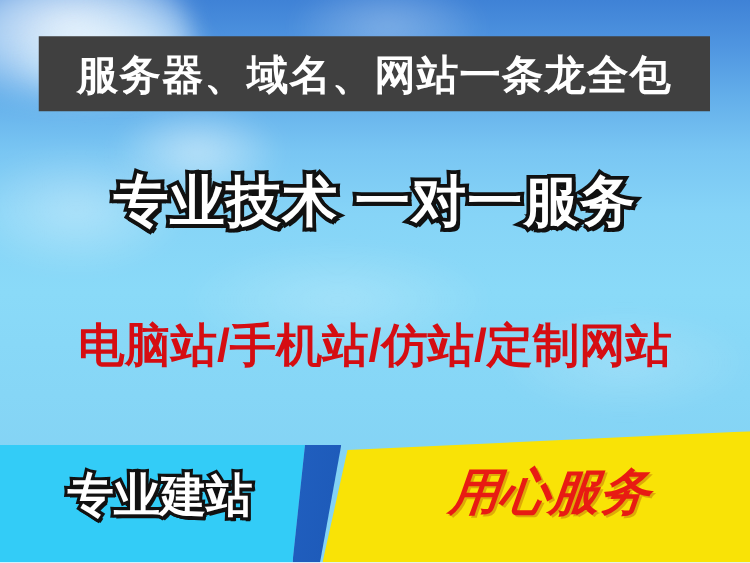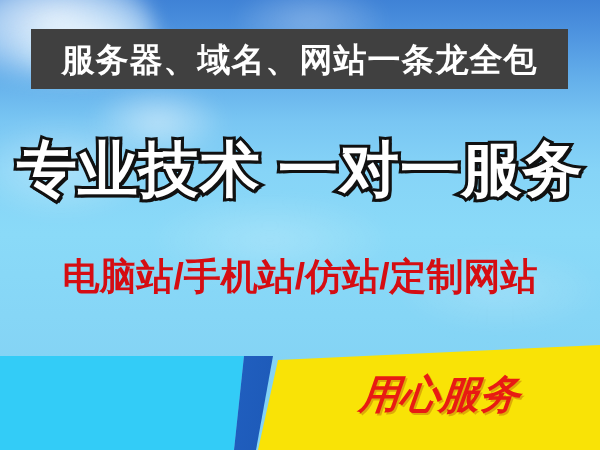--- a/index.html
+++ b/index.html
@@ -98,21 +98,21 @@
   
   .line2 {
     position: absolute;
     left: 0;
     top: 140px;
     width: 600px;
     text-align: center;
   }
   .line2-text {
     display: inline-block;
-    font-size: 60px;
+    font-size: 44px;
     font-weight: bold;
     line-height: 1;
     letter-spacing: 1px;
     color: #ffffff;
     white-space: nowrap;
     -webkit-text-stroke: 6px #111111;
     paint-order: stroke fill;
     text-shadow:
       3px 3px 0 #111111,
       -1px 3px 0 #111111,
@@ -230,19 +230,22 @@
 
   <div class="line3">
     <span class="line3-text">电脑站/手机站/仿站/定制网站</span>
   </div>
 
   <div class="ribbon">
     <div class="panel-cyan"></div>
     <div class="panel-wedge"></div>
     <div class="panel-yellow"></div>
 
+    <div class="ribbon-left-text">
+      <span>专业建站</span>
+    </div>
 
     <div class="ribbon-right-text">
       <span>用心服务</span>
     </div>
   </div>
 
 </div>
 
 </body></html>

